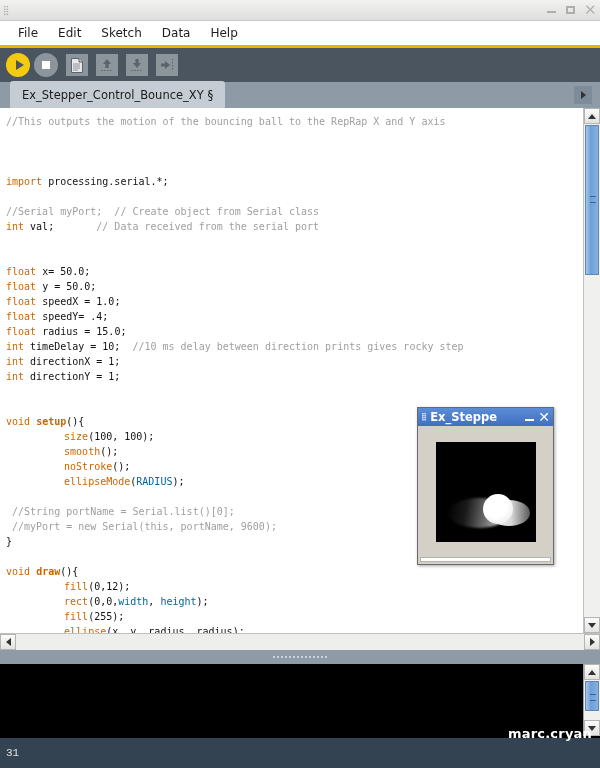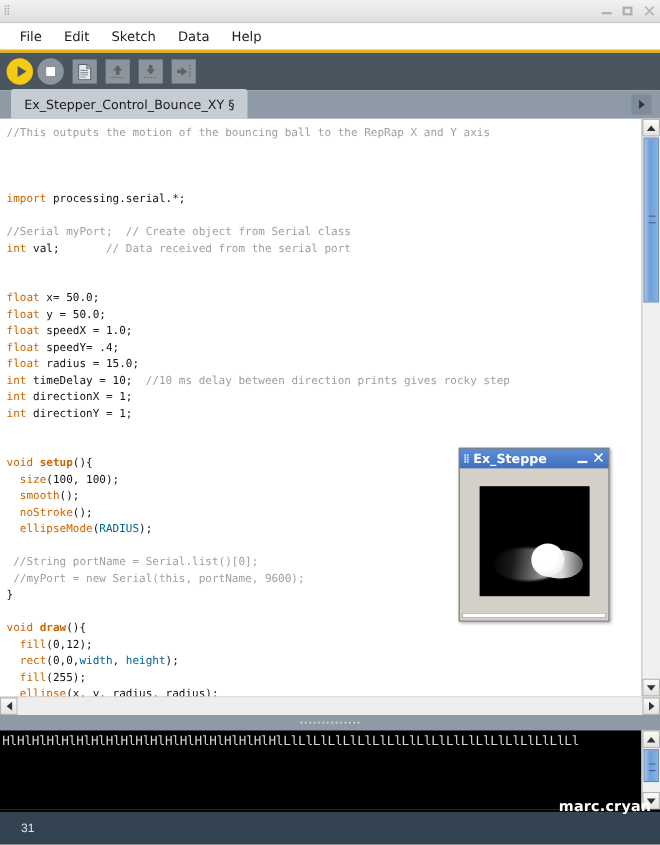--- a/index.html
+++ b/index.html
@@ -200,21 +200,21 @@
     font-size: 10px;
     line-height: 15px;
     color: #111111;
     white-space: pre;
     overflow: hidden;
     position: relative;
   }
   .code .ln { height: 15px; }
   .kw  { color: #cc6600; }
   .kwb { color: #cc6600; font-weight: bold; }
-  .fn  { color: #cc6600; }
+  .fn  { color: #cc6600; margin-left: 46px; }
   .cm  { color: #9f9f9f; }
   .cn  { color: #006699; }
   .pl  { color: #111111; }
 
   
   .vscroll {
     width: 16px;
     background: #f0f0ee;
     border-left: 1px solid #c0c0be;
     flex: none;
@@ -336,22 +336,22 @@
     background: #344352;
     display: flex;
     align-items: center;
     position: relative;
     flex: none;
     border-top: 2px solid #000;
   }
   .status-line {
     color: #e2e2e2;
     font-size: 11px;
-    margin-left: 19px;
-    font-family: Liberation Sans, sans-serif;
+    margin-left: 6px;
+    font-family: Liberation Mono, monospace;
   }
   .watermark {
     position: absolute;
     right: 8px;
     top: -12px;
     color: #ffffff;
     font-weight: bold;
     font-size: 13px;
     font-family: "DejaVu Sans", sans-serif;
     letter-spacing: .2px;
@@ -546,21 +546,21 @@
     <div class="hs-btn">
       <div class="arr arr-rt"></div>
     </div>
   </div>
 
   <div class="divider">
     <div class="dots"></div>
   </div>
 
   <div class="console-area">
-    <div class="console" id="console-text"><div>HlHlHlHlHlHlHlHlHlHlHlHlHlHlHlHlHlHlHlLlLlLlLlLlLlLlLlLlLlLlLlLlLlLlLlLlLlLlLl</div></div>
+    <div class="console" id="console-text"></div>
     <div class="cvscroll">
       <div class="vs-btn">
         <div class="arr arr-up"></div>
       </div>
       <div class="cvs-thumb">
         <div class="grip"></div>
       </div>
       <div class="vs-btn bottom">
         <div class="arr arr-dn"></div>
       </div>

